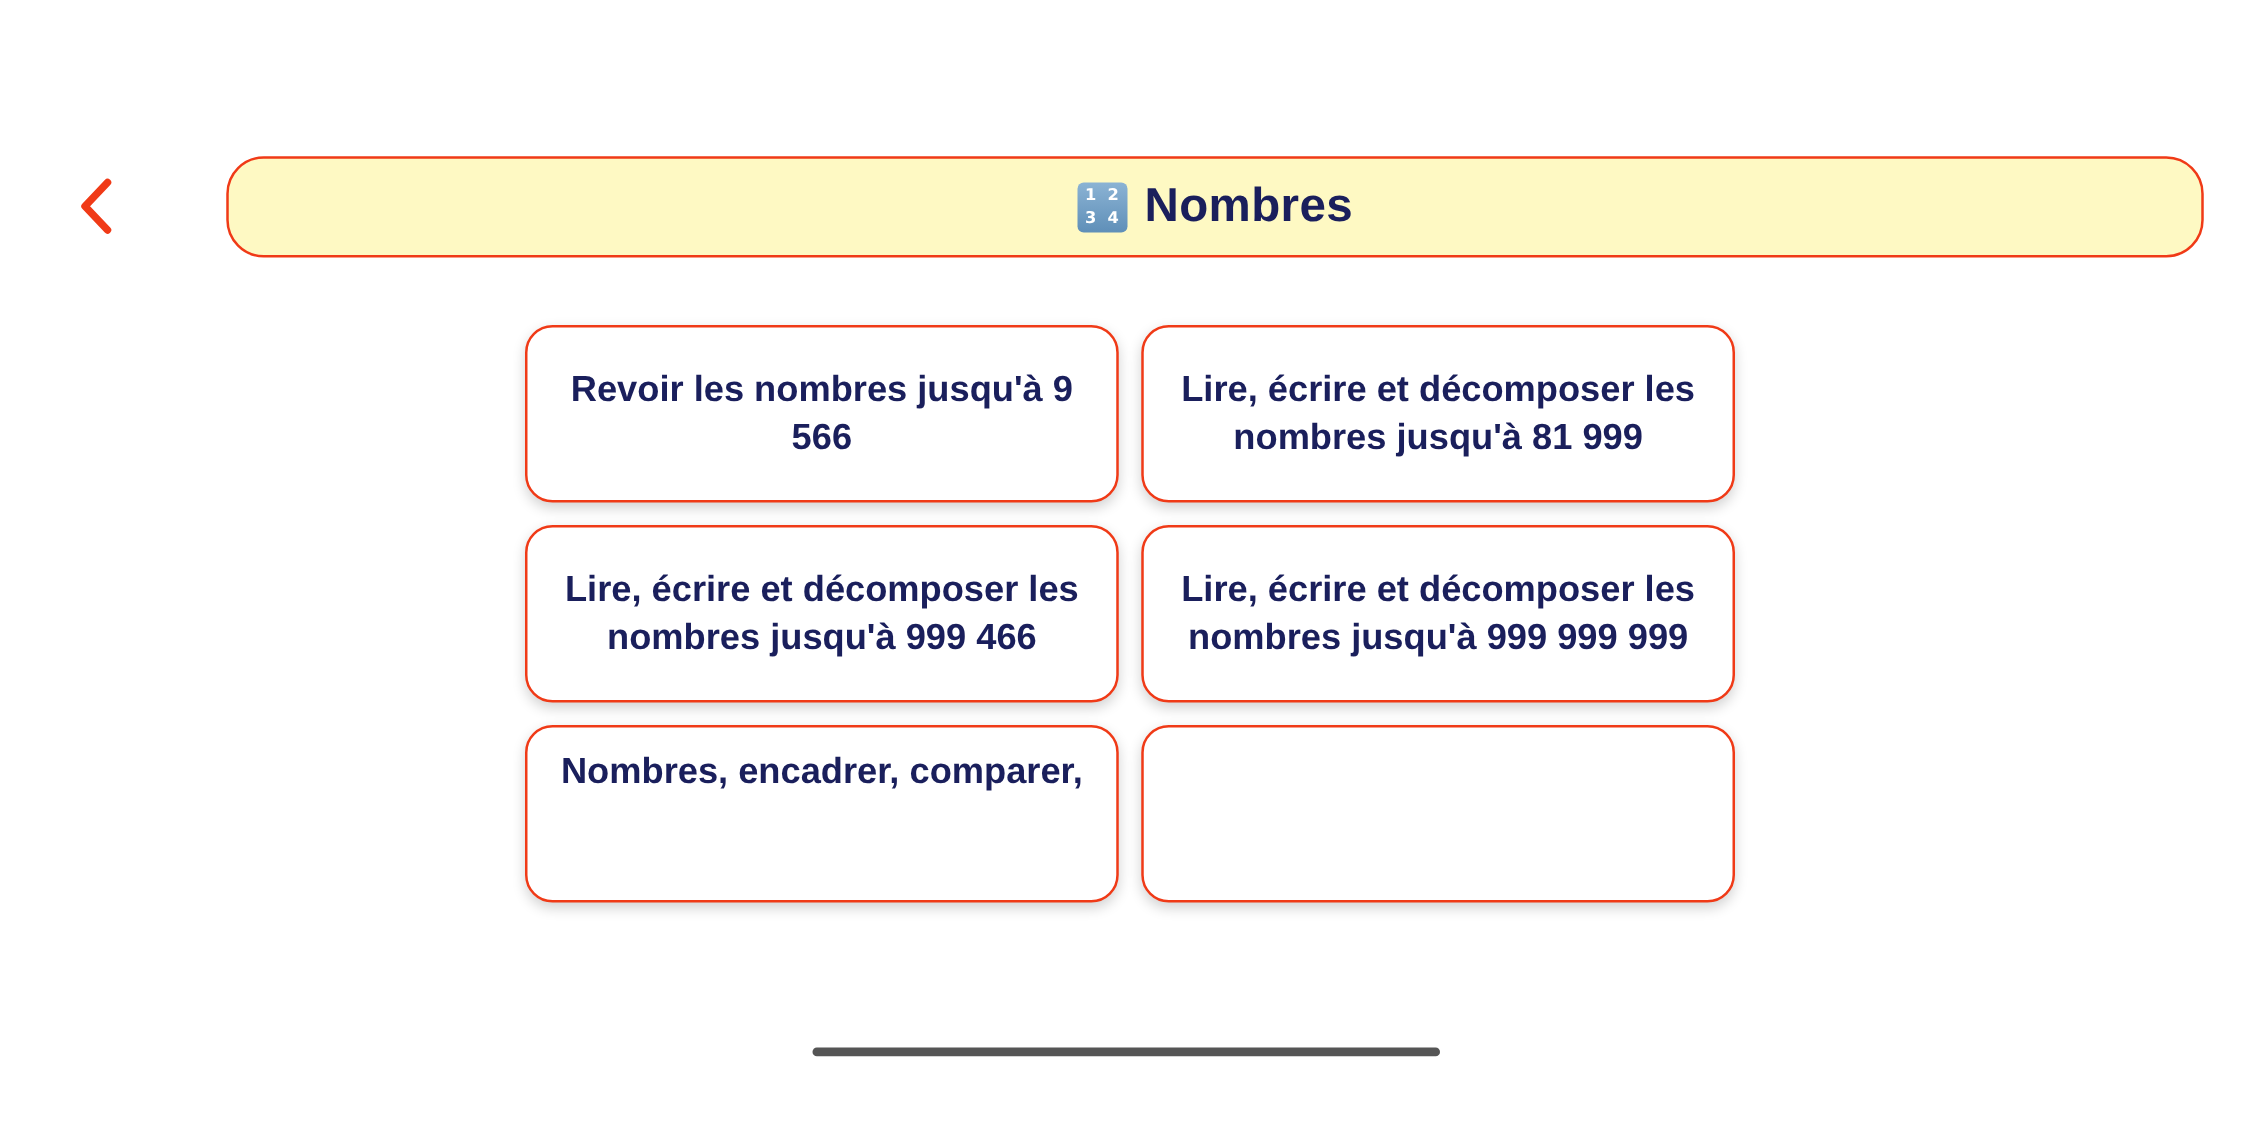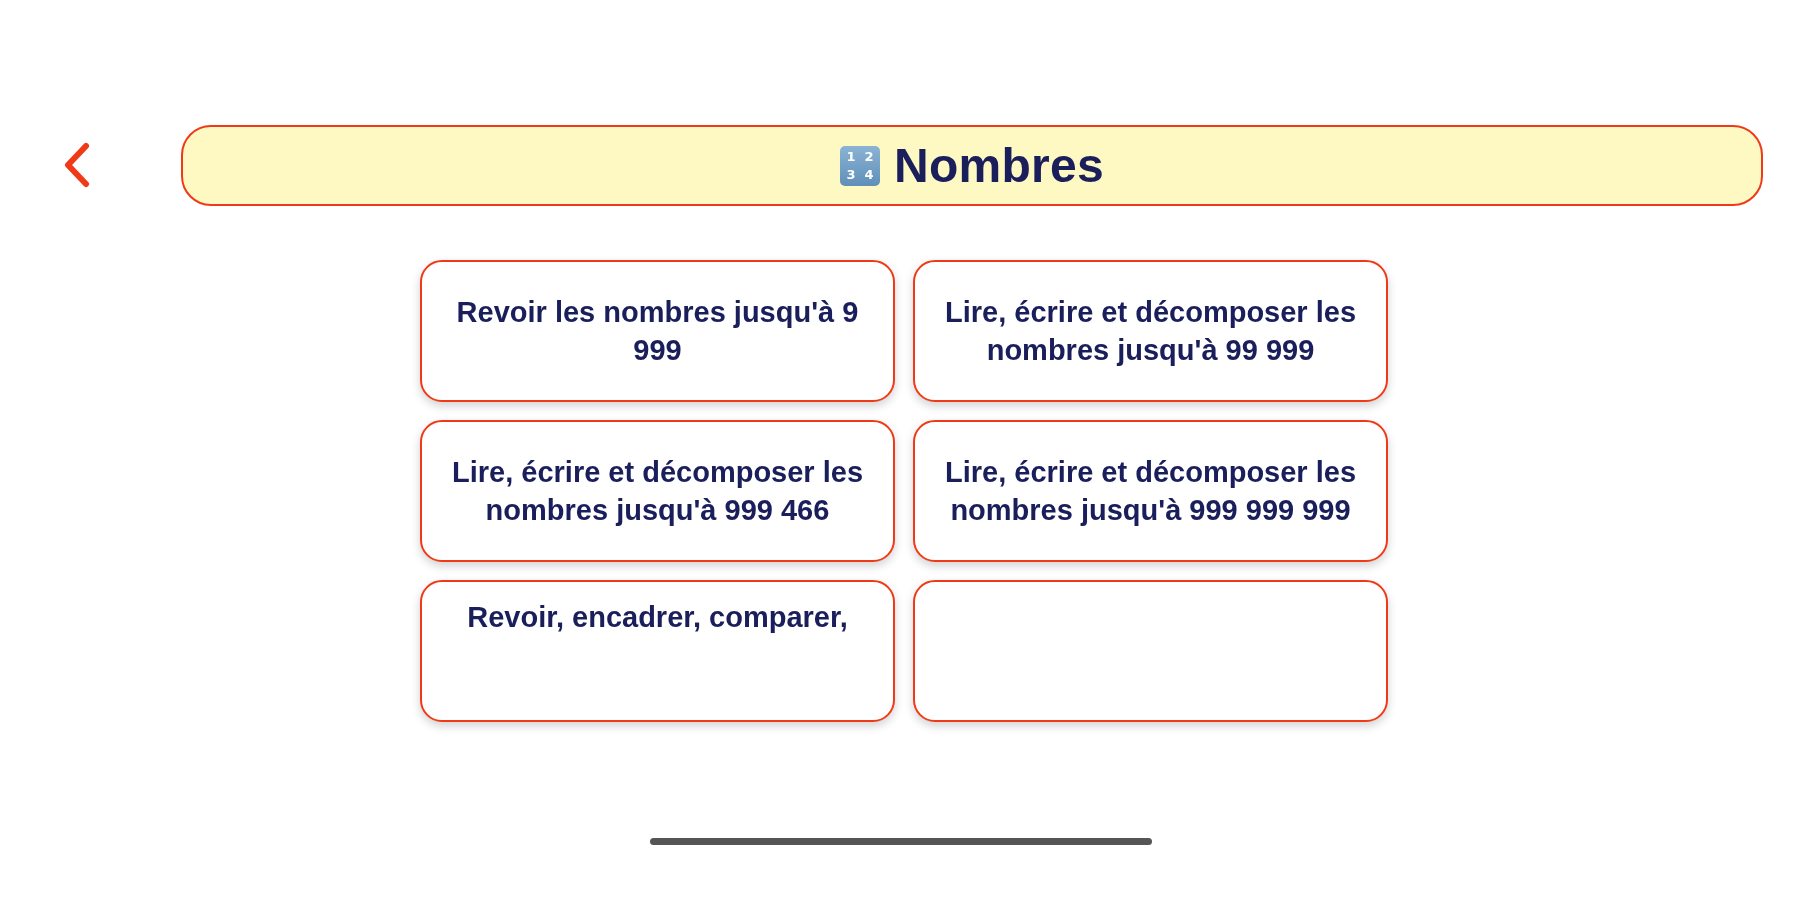--- a/index.html
+++ b/index.html
@@ -55,21 +55,21 @@
     color: #ffffff;
     font-family: "DejaVu Sans", sans-serif;
     font-size: 13px;
     font-weight: bold;
     text-align: center;
     line-height: 18px;
     padding: 2px;
     box-sizing: border-box;
   }
   .title-text {
-    font-size: 48px;
+    font-size: 38px;
     font-weight: bold;
     color: #1a1f5c;
     letter-spacing: 0.3px;
   }
   .scroll-area {
     position: absolute;
     left: 410px;
     top: 250px;
     width: 990px;
     height: 545px;
@@ -129,33 +129,33 @@
       <span>2</span>
       <span>3</span>
       <span>4</span>
     </div>
     <span class="title-text">Nombres</span>
   </div>
 
   <div class="scroll-area">
     <div class="grid">
       <div class="card">
-        <span class="card-label">Revoir les nombres jusqu'à 9 999</span>
+        <span class="card-label">Revoir les nombres jusqu'à 9 566</span>
       </div>
       <div class="card">
-        <span class="card-label">Lire, écrire et décomposer les nombres jusqu'à 99 999</span>
+        <span class="card-label">Lire, écrire et décomposer les nombres jusqu'à 81 999</span>
       </div>
       <div class="card">
         <span class="card-label">Lire, écrire et décomposer les nombres jusqu'à 999 466</span>
       </div>
       <div class="card">
         <span class="card-label">Lire, écrire et décomposer les nombres jusqu'à 999 999 999</span>
       </div>
       <div class="card" style="align-items:flex-start; padding-top:16px;">
-        <span class="card-label">Revoir, encadrer, comparer,</span>
+        <span class="card-label">Nombres, encadrer, comparer,</span>
       </div>
       <div class="card">
         <span class="card-label"></span>
       </div>
     </div>
   </div>
 
   <div class="home-indicator"></div>
 </div>
 

